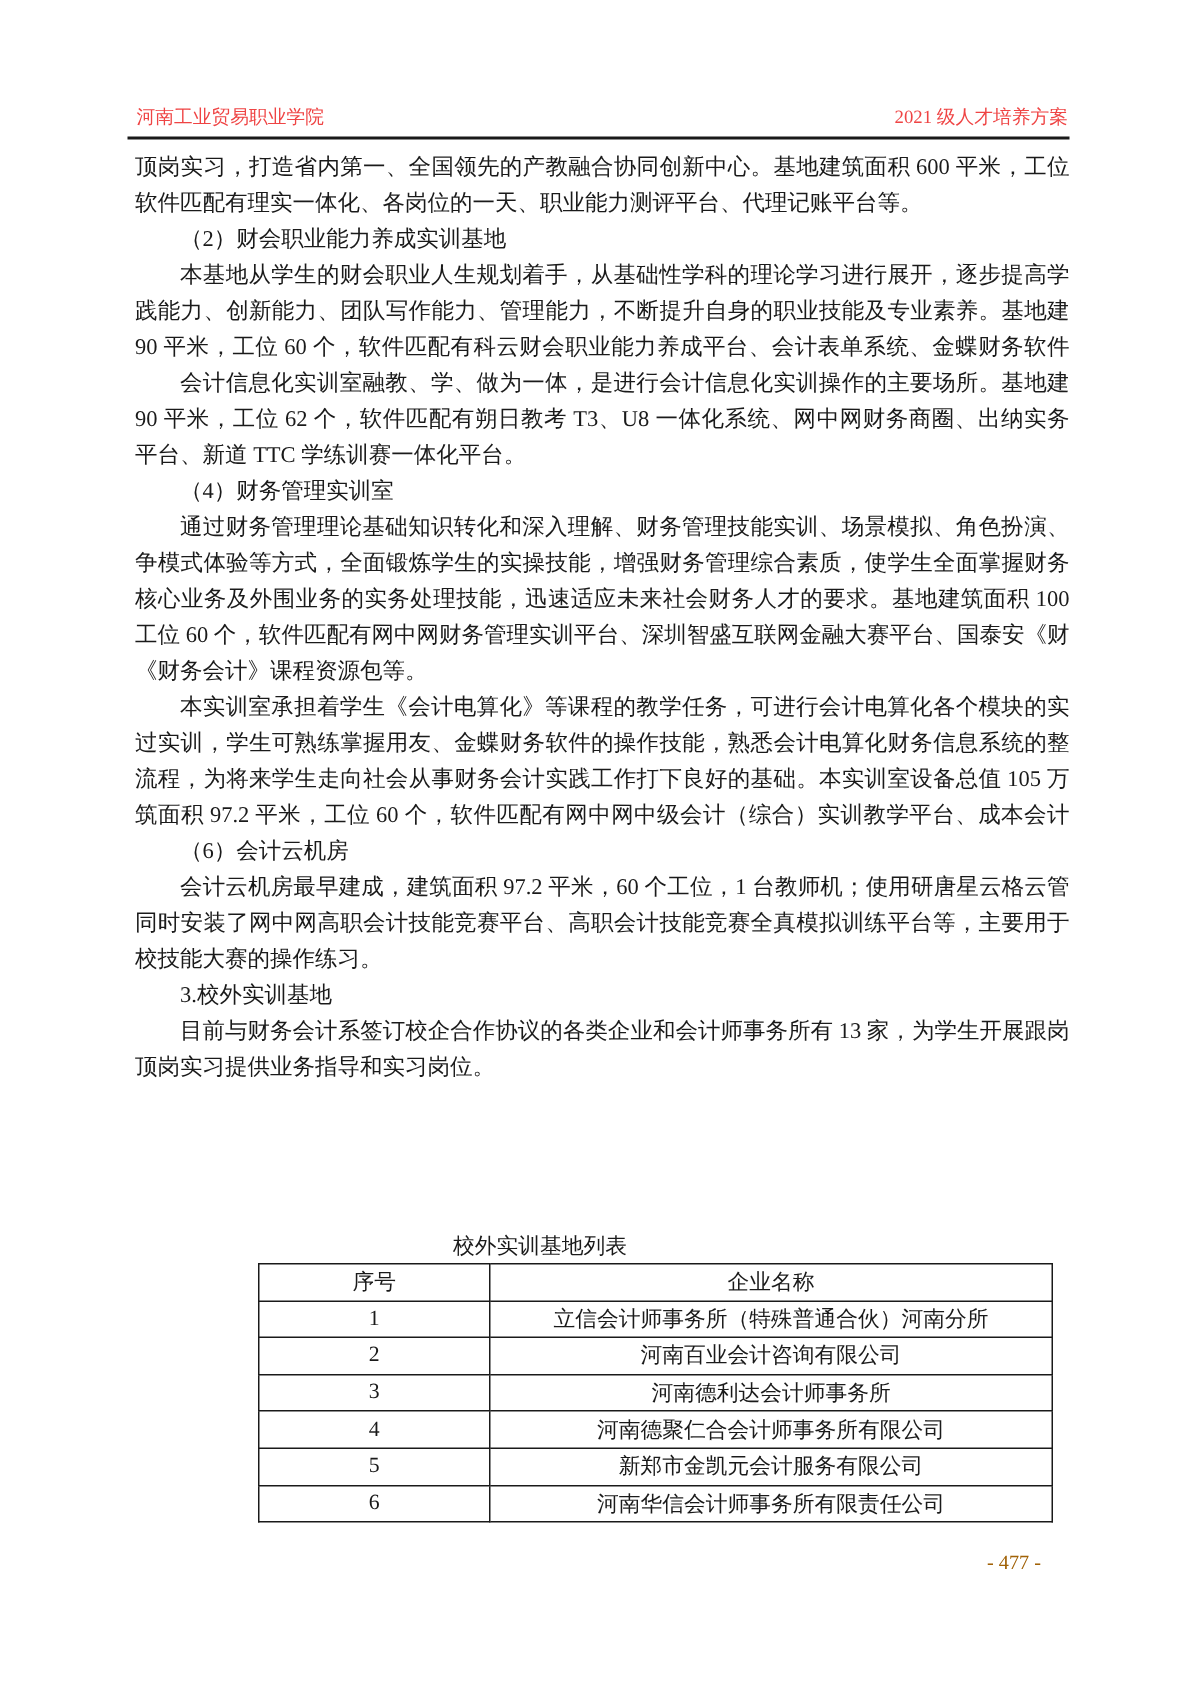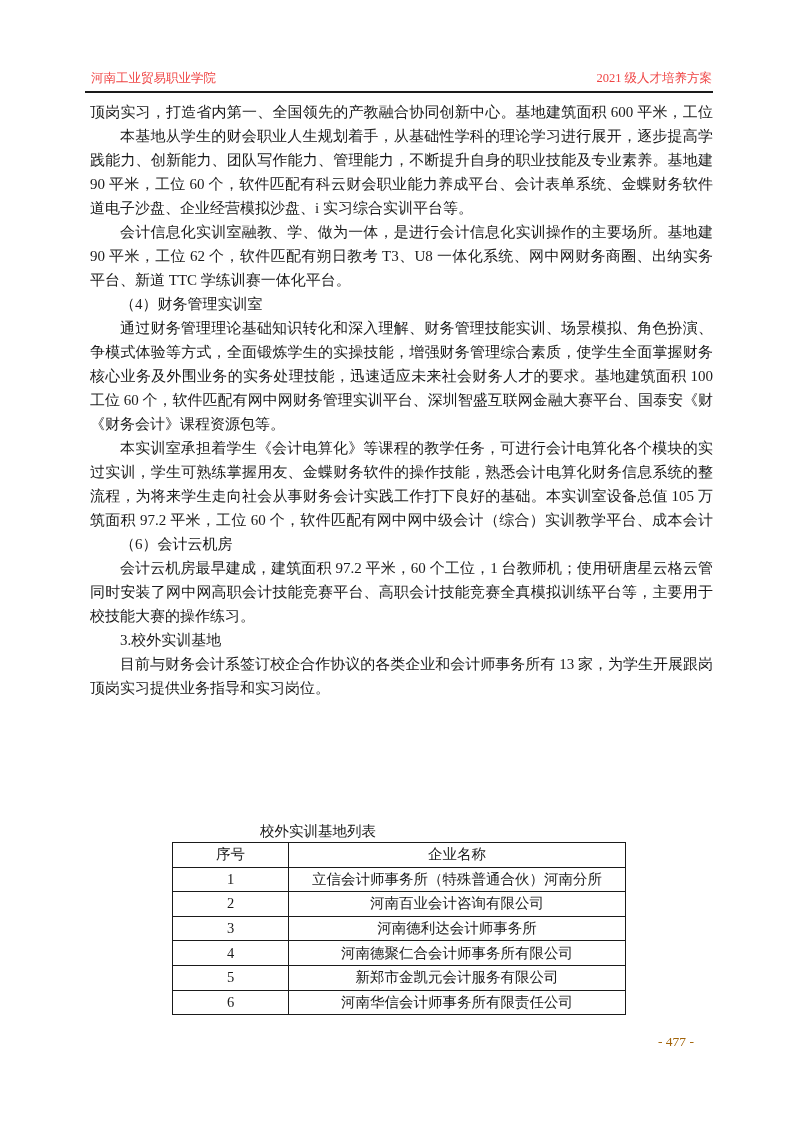--- a/index.html
+++ b/index.html
@@ -23,55 +23,56 @@
   .text-block .line{height:24px;white-space:nowrap;}
   .text-block .line.full{
     white-space:normal;
     text-align:justify;text-align-last:justify;
     text-justify:inter-character;
     overflow:hidden;
   }
   .text-block .line.ind{text-indent:2em;}
   .table-title{
     position:absolute;left:260px;top:821px;width:200px;
-    font-size:14.5px;line-height:20px;
+    text-align:center;font-size:14.5px;line-height:20px;
   }
   .base-table{
     position:absolute;left:172px;top:842px;
     border-collapse:collapse;table-layout:fixed;
     font-size:14.5px;color:#1a1a1a;
     border:1.5px solid #1a1a1a;
   }
   .base-table td,.base-table th{
     border:1px solid #1a1a1a;
-    height:23.6px;padding:0 1px;
+    height:23.6px;padding:0 20px;
     text-align:center;vertical-align:middle;
     font-weight:normal;overflow:hidden;white-space:nowrap;
   }
   .base-table .col-no{width:113px;}
   .base-table .col-name{width:334px;}
   .page-number{
     position:absolute;left:626px;top:1034px;width:100px;
     text-align:center;font-size:13.5px;color:#a16207;
   }
 </style>
 </head>
 <body>
 
 <div class="page-header">
   <span class="hdr-left">河南工业贸易职业学院</span>
   <span class="hdr-right">2021 级人才培养方案</span>
 </div>
 
 <div class="text-block" id="text-block">
     <div class="line full">顶岗实习，打造省内第一、全国领先的产教融合协同创新中心。基地建筑面积 600 平米，工位 330 个，</div>
+    <div class="line short">软件匹配有理实一体化、各岗位的一天、职业能力测评平台、代理记账平台等。</div>
+    <div class="line short ind">（2）财会职业能力养成实训基地</div>
     <div class="line full ind">本基地从学生的财会职业人生规划着手，从基础性学科的理论学习进行展开，逐步提高学生的实</div>
     <div class="line full">践能力、创新能力、团队写作能力、管理能力，不断提升自身的职业技能及专业素养。基地建筑面积</div>
     <div class="line full">90 平米，工位 60 个，软件匹配有科云财会职业能力养成平台、会计表单系统、金蝶财务软件 K3、新</div>
-    <div class="line short">道电子沙盘、企业经营模拟沙盘、i 实习综合实训平台等。</div>
     <div class="line full ind">会计信息化实训室融教、学、做为一体，是进行会计信息化实训操作的主要场所。基地建筑面积</div>
     <div class="line full">90 平米，工位 62 个，软件匹配有朔日教考 T3、U8 一体化系统、网中网财务商圈、出纳实务实训教学</div>
     <div class="line short">平台、新道 TTC 学练训赛一体化平台。</div>
     <div class="line short ind">（4）财务管理实训室</div>
     <div class="line full ind">通过财务管理理论基础知识转化和深入理解、财务管理技能实训、场景模拟、角色扮演、市场竞</div>
     <div class="line full">争模式体验等方式，全面锻炼学生的实操技能，增强财务管理综合素质，使学生全面掌握财务管理的</div>
     <div class="line full">核心业务及外围业务的实务处理技能，迅速适应未来社会财务人才的要求。基地建筑面积 100 平米，</div>
     <div class="line full">工位 60 个，软件匹配有网中网财务管理实训平台、深圳智盛互联网金融大赛平台、国泰安《财务管理》、</div>
     <div class="line short">《财务会计》课程资源包等。</div>
     <div class="line full ind">本实训室承担着学生《会计电算化》等课程的教学任务，可进行会计电算化各个模块的实验，通</div>

